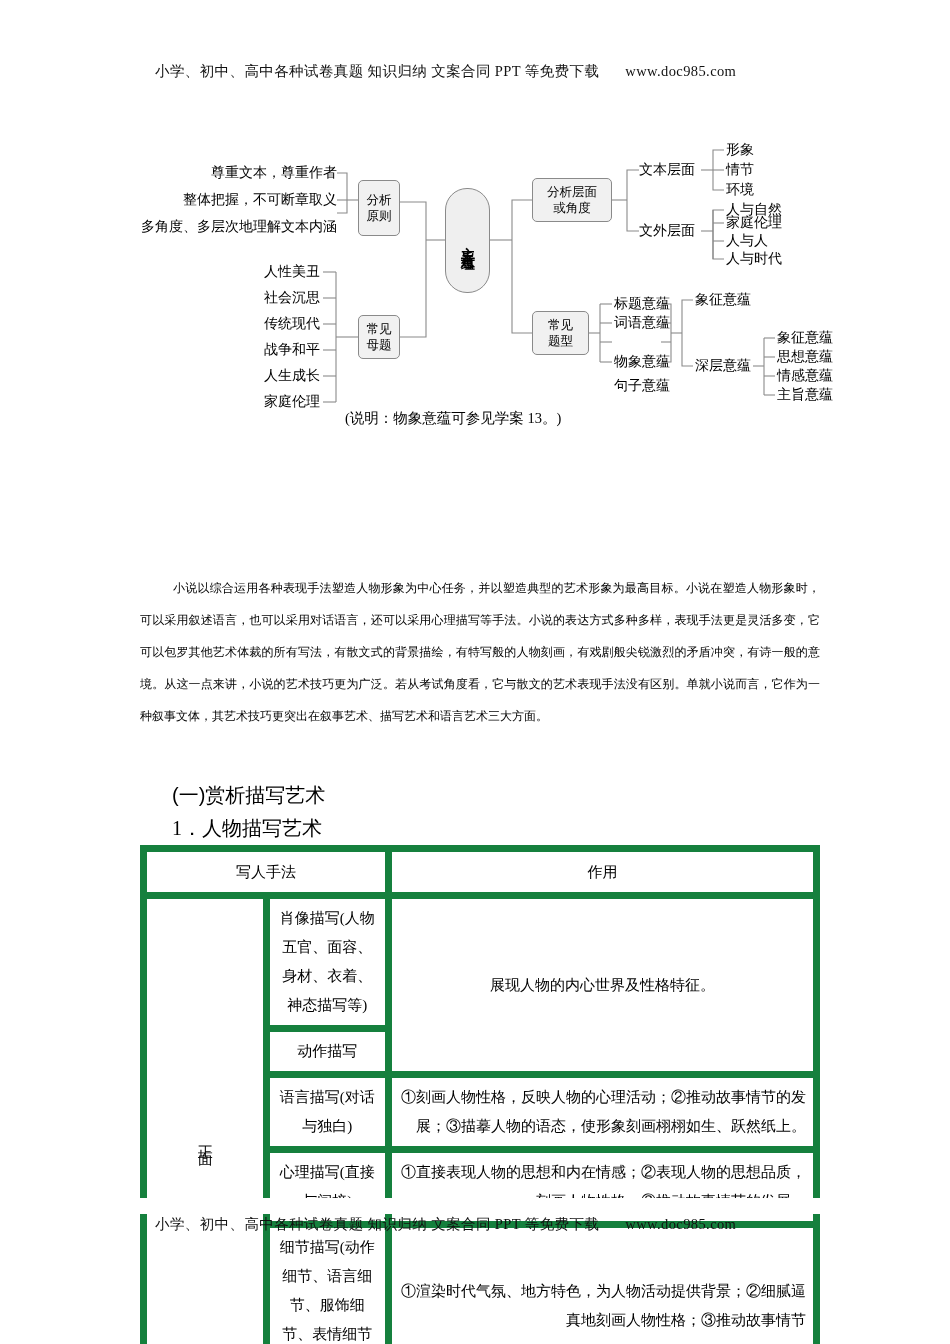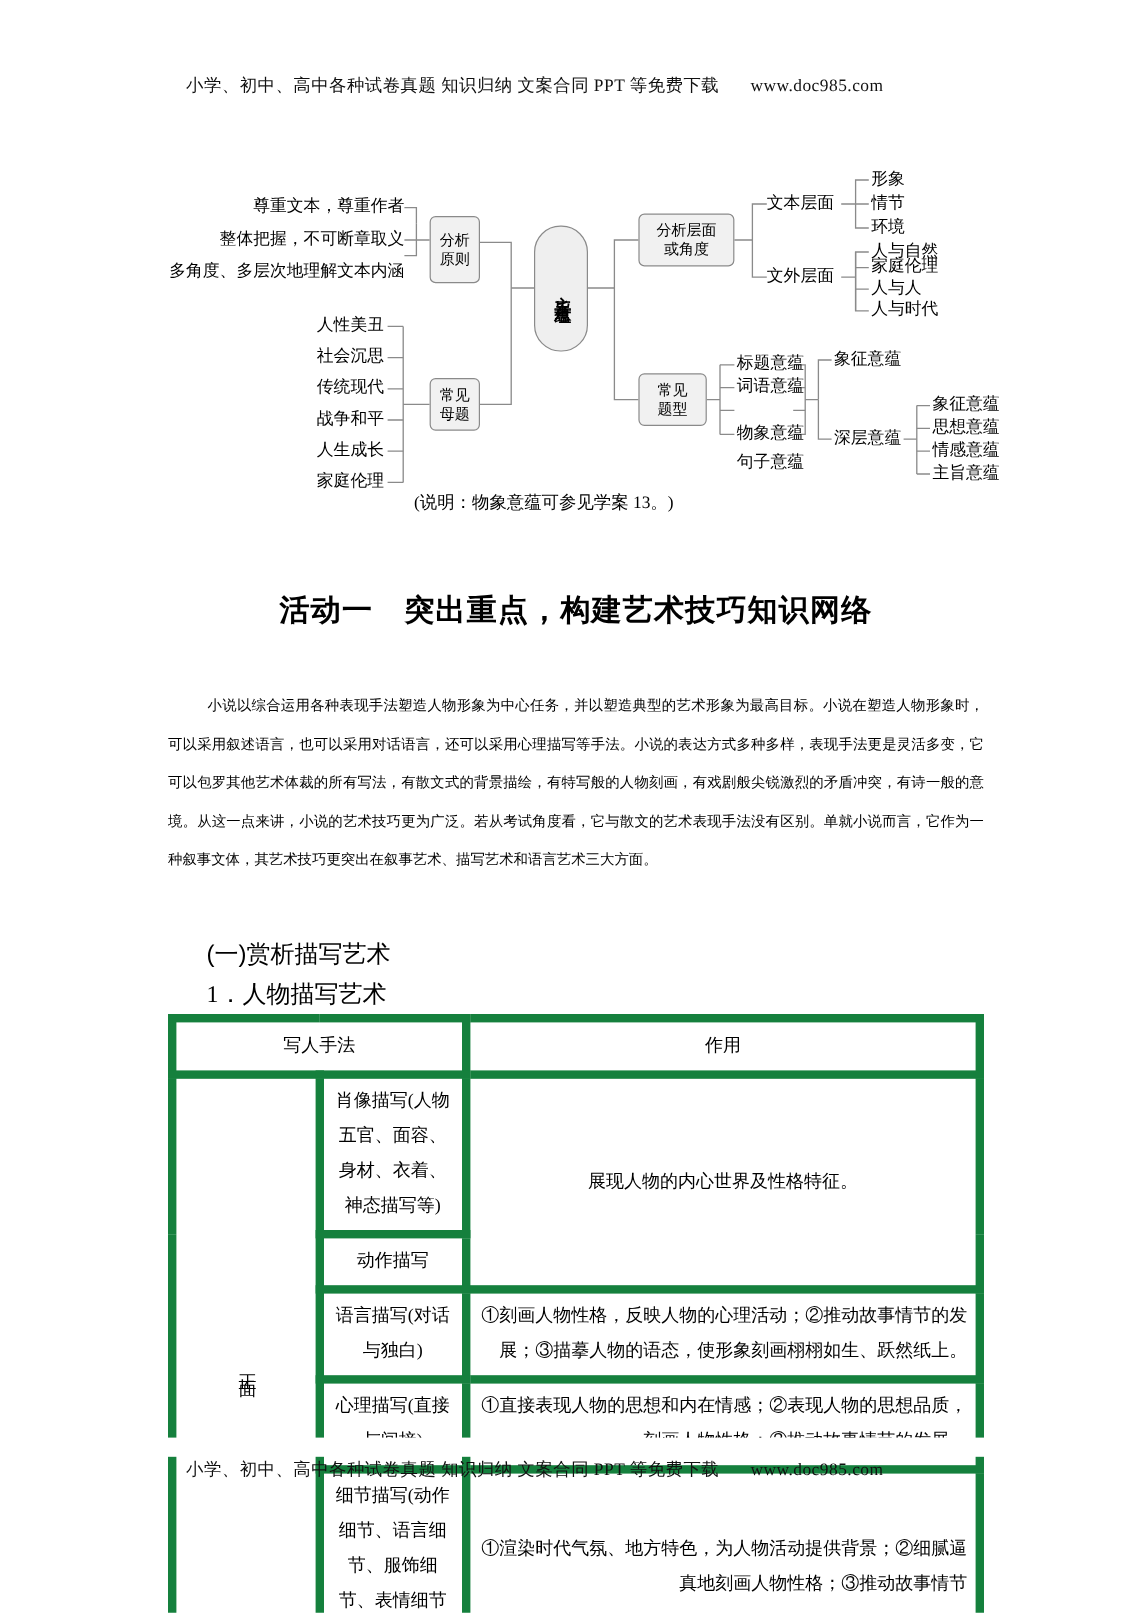--- a/index.html
+++ b/index.html
@@ -324,23 +324,20 @@
     <div class="leaf right" style="left:555px; top:231px;">深层意蕴</div>
 
     <div class="leaf right" style="left:637px; top:203px;">象征意蕴</div>
     <div class="leaf right" style="left:637px; top:222px;">思想意蕴</div>
     <div class="leaf right" style="left:637px; top:241px;">情感意蕴</div>
     <div class="leaf right" style="left:637px; top:260px;">主旨意蕴</div>
   </div>
 
   <div class="note">(说明：物象意蕴可参见学案 13。)</div>
 
-  <div class="activity-heading">
-    <span>活动一</span><span class="gap"></span><span>突出重点，构建艺术技巧知识网络</span>
-  </div>
 
   <div class="body-para">小说以综合运用各种表现手法塑造人物形象为中心任务，并以塑造典型的艺术形象为最高目标。小说在塑造人物形象时，可以采用叙述语言，也可以采用对话语言，还可以采用心理描写等手法。小说的表达方式多种多样，表现手法更是灵活多变，它可以包罗其他艺术体裁的所有写法，有散文式的背景描绘，有特写般的人物刻画，有戏剧般尖锐激烈的矛盾冲突，有诗一般的意境。从这一点来讲，小说的艺术技巧更为广泛。若从考试角度看，它与散文的艺术表现手法没有区别。单就小说而言，它作为一种叙事文体，其艺术技巧更突出在叙事艺术、描写艺术和语言艺术三大方面。</div>
 
   <div class="sub-head" id="subhead-1">(一)赏析描写艺术</div>
   <div class="sub-head" id="subhead-2">1．人物描写艺术</div>
 
   <table class="tbl">
     <tbody>
       <tr class="hdr">
         <td class="c-side c-method" colspan="2">写人手法</td>

